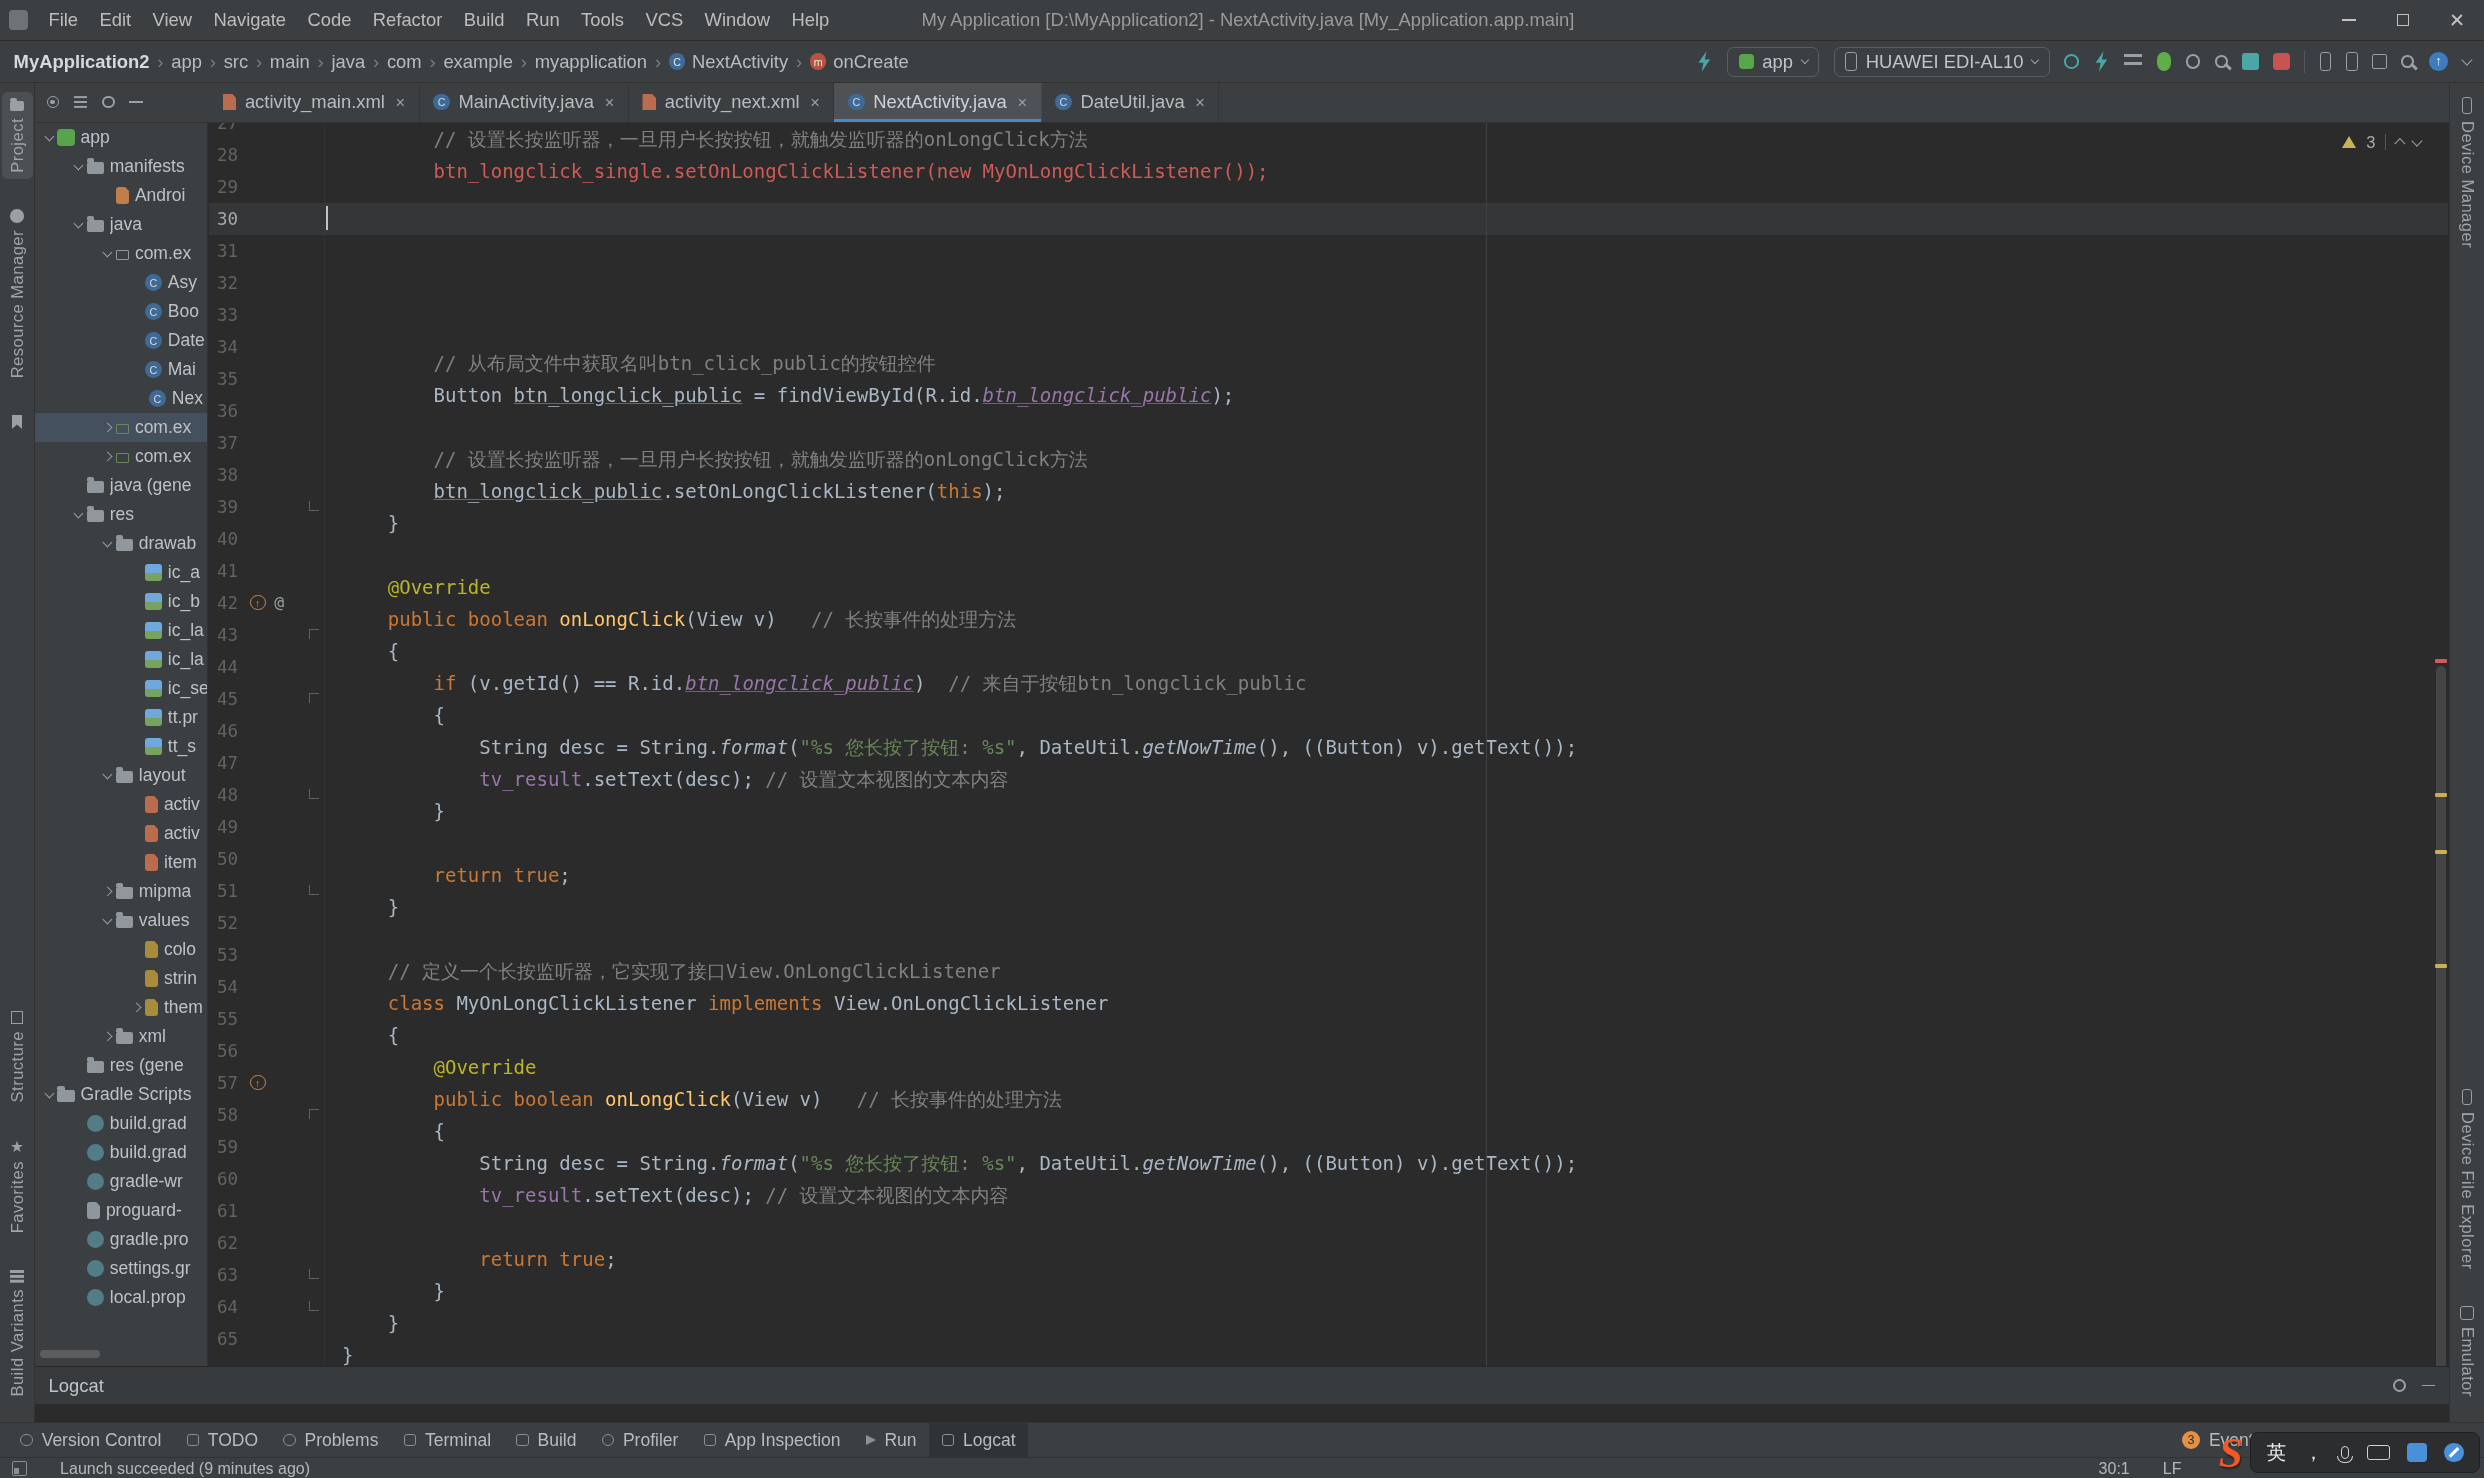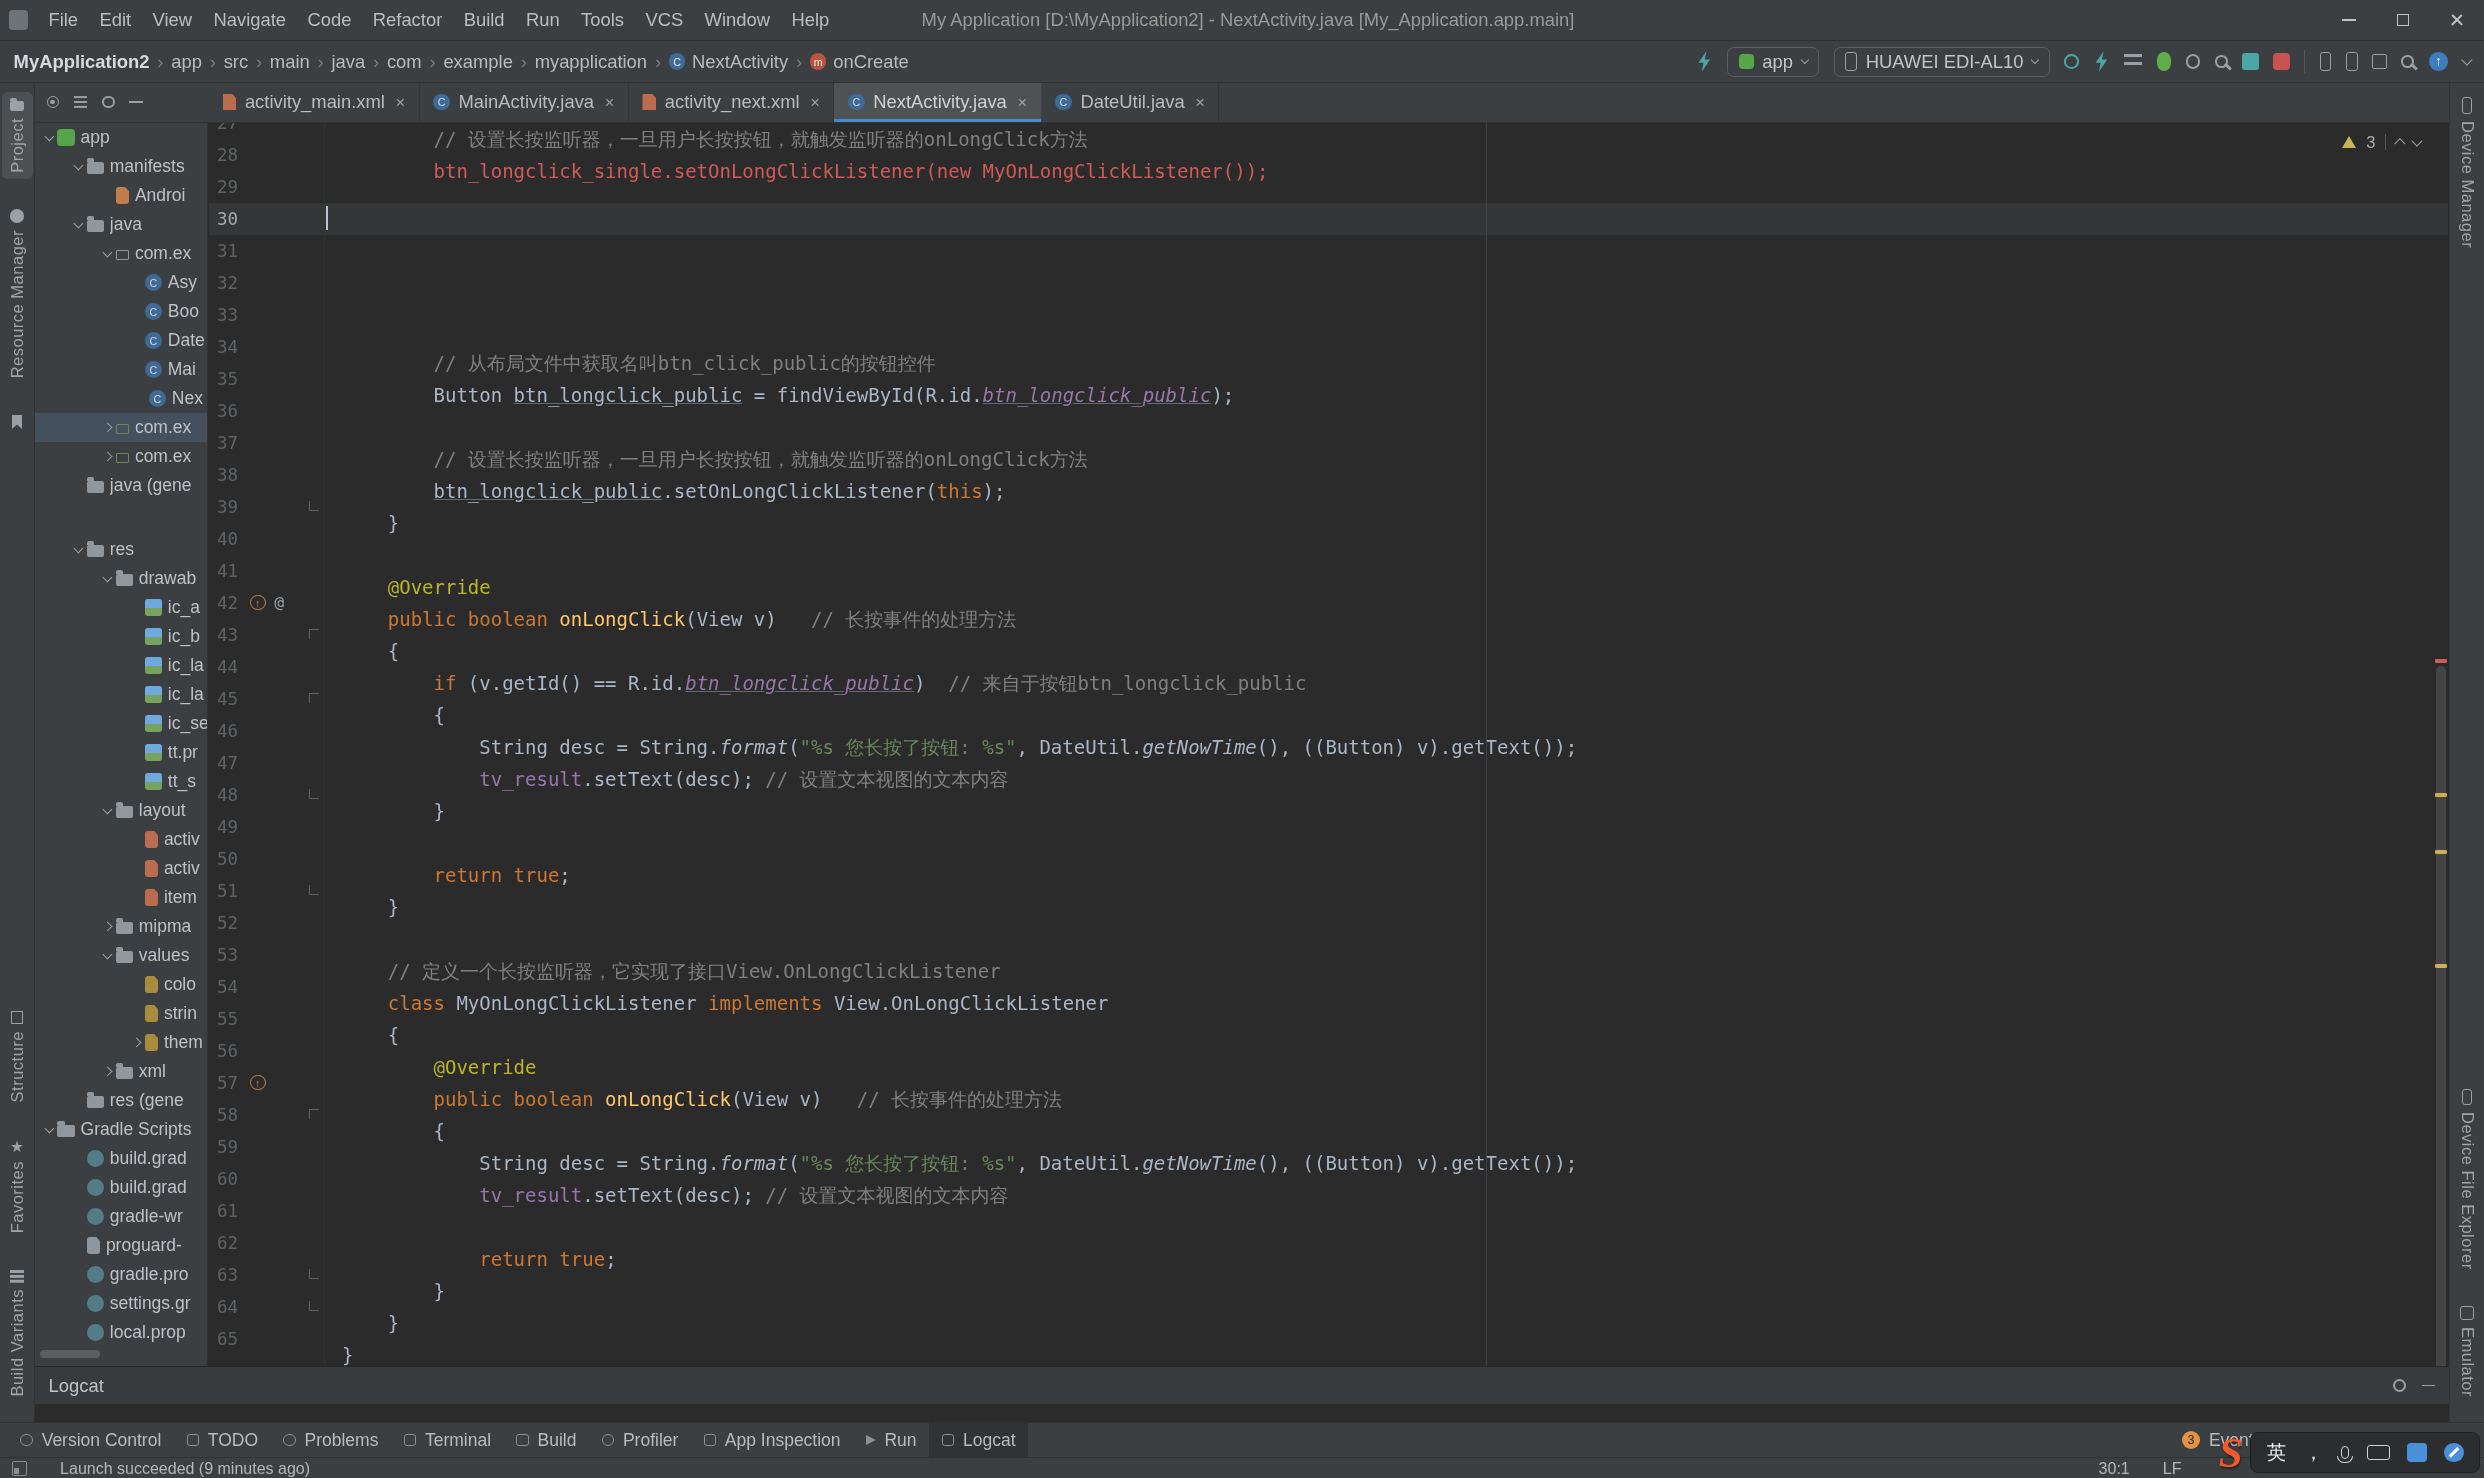--- a/index.html
+++ b/index.html
@@ -439,21 +439,21 @@
           <span class="chev cright" data-interactable="true"></span>
         </span>
         <span class="ti package-test" data-interactable="false"></span>
         <span class="tlabel" data-interactable="false">com.ex</span>
       </div>
       <div class="trow" data-interactable="true" style="padding-left: 35px;">
         <span class="tchev" data-interactable="false"></span>
         <span class="ti folder" data-interactable="false"></span>
         <span class="tlabel" data-interactable="false">java (gene</span>
       </div>
-      <div class="trow" data-interactable="true" style="padding-left: 35px; margin-top: 35px;">
+      <div class="trow" data-interactable="true" style="padding-left: 35px;">
         <span class="tchev" data-interactable="false">
           <span class="chev cdown" data-interactable="true"></span>
         </span>
         <span class="ti folder" data-interactable="false"></span>
         <span class="tlabel" data-interactable="false">res</span>
       </div>
       <div class="trow" data-interactable="true" style="padding-left: 64px;">
         <span class="tchev" data-interactable="false">
           <span class="chev cdown" data-interactable="true"></span>
         </span>

